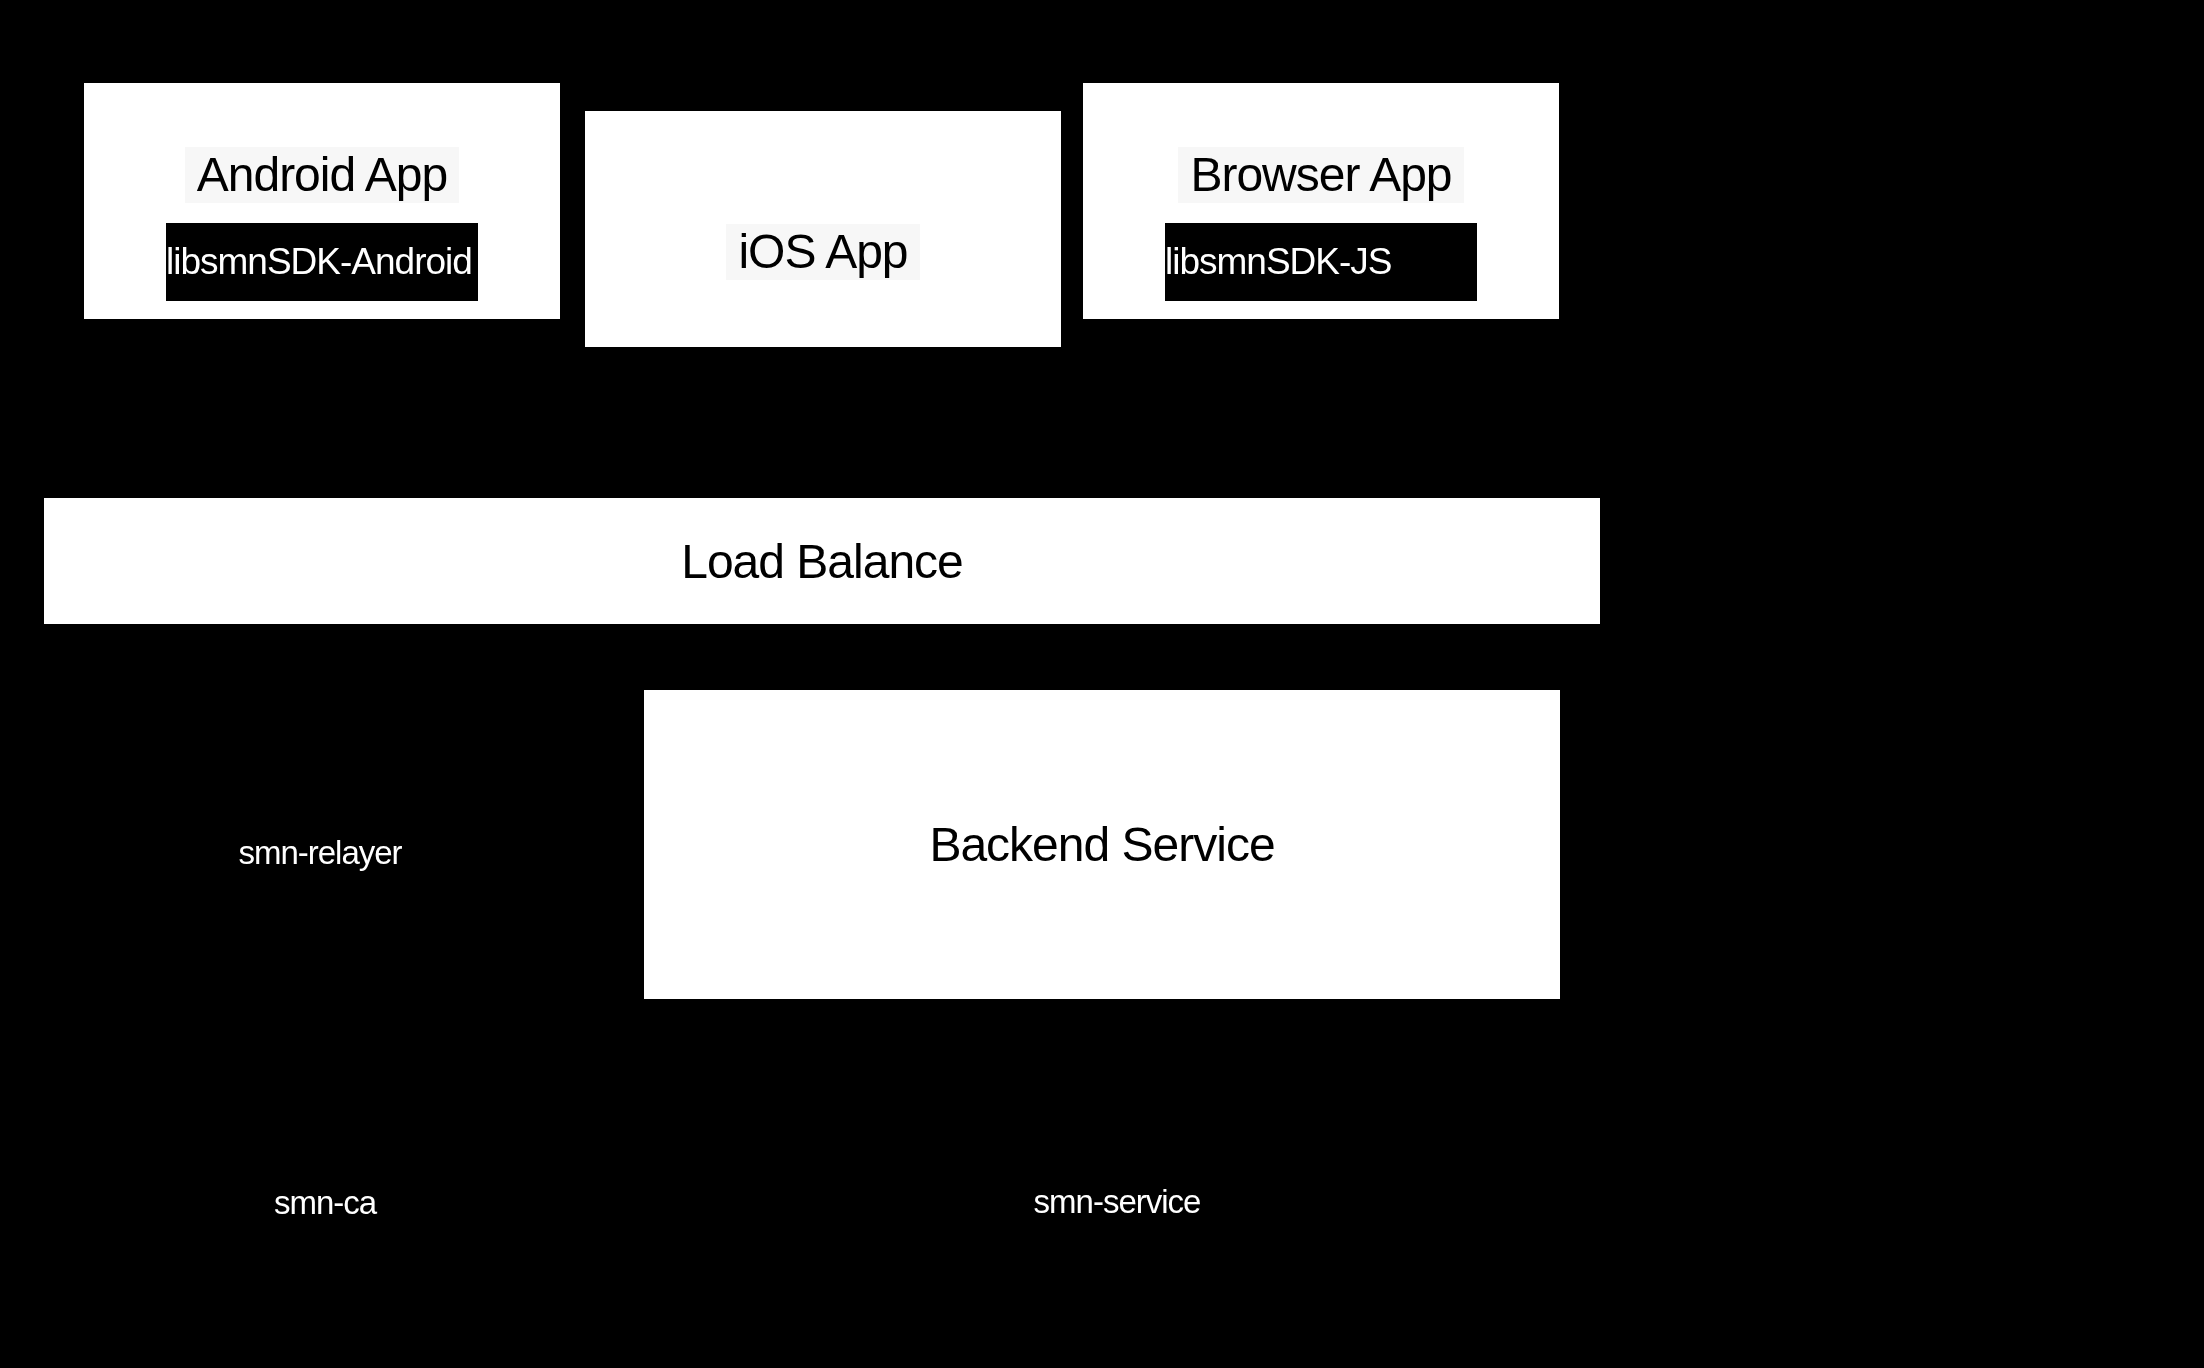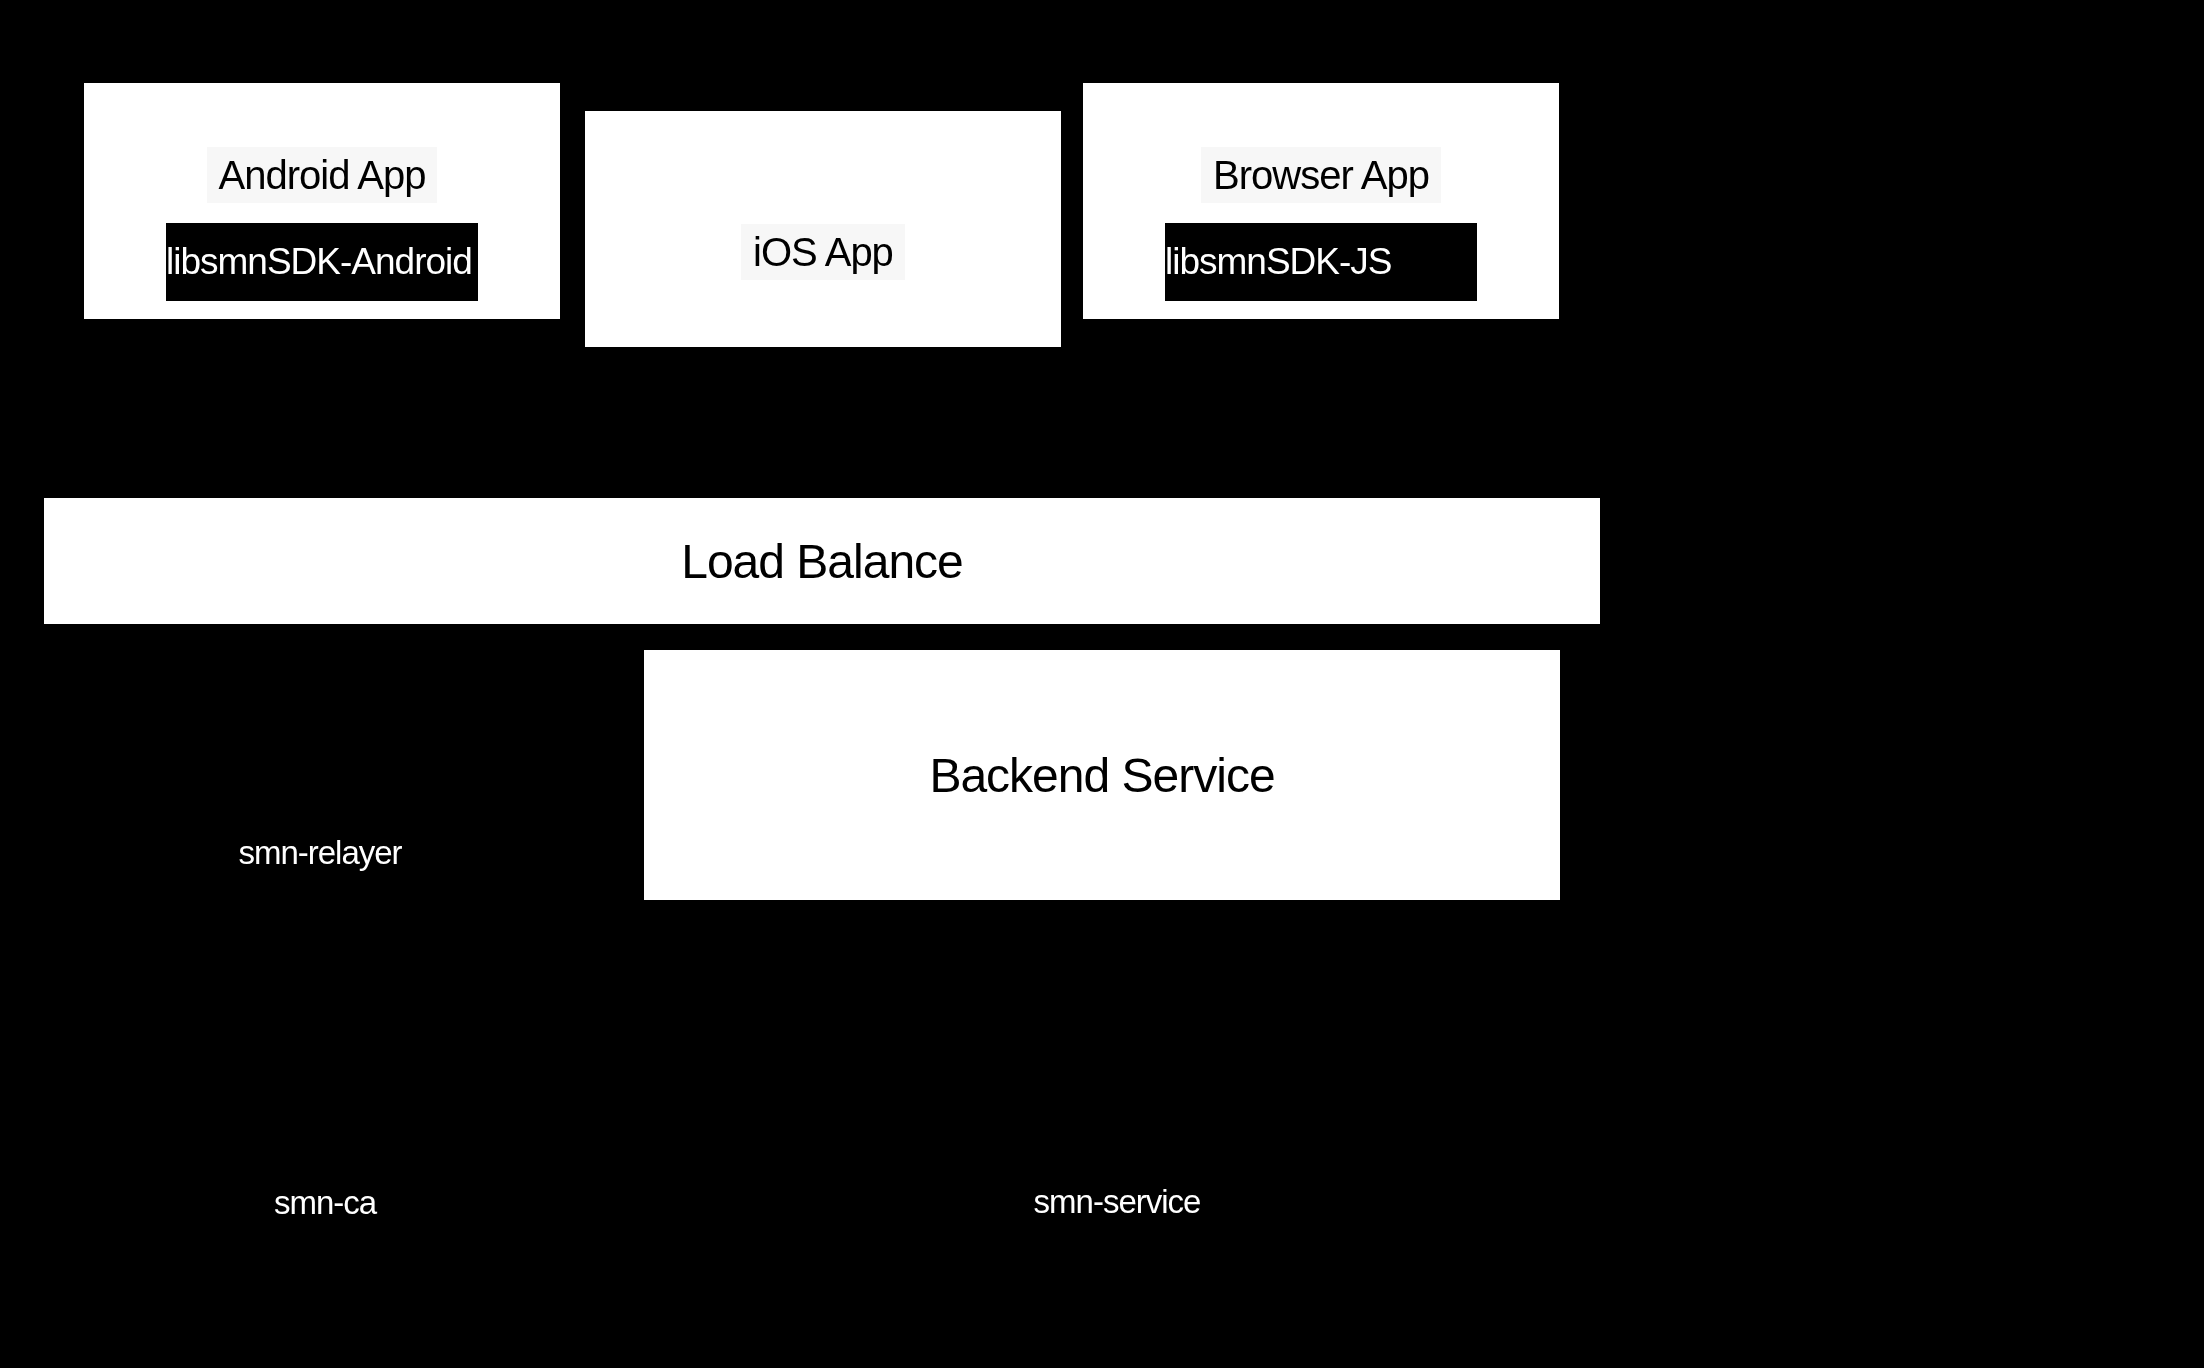--- a/index.html
+++ b/index.html
@@ -30,21 +30,21 @@
     align-items: center;
     justify-content: center;
     box-sizing: border-box;
     padding-top: 46px;
   }
   .app-box.pos-1 { left: 84px; }
   .app-box.pos-2 { left: 585px; margin-top: 28px; }
   .app-box.pos-3 { left: 1083px; }
   .app-title {
     display: block;
-    font-size: 40px;
+    font-size: 48px;
     line-height: 56px;
     letter-spacing: -1px;
     padding: 0 12px;
     background: var(--label-bg, #f7f7f7);
     white-space: nowrap;
     text-align: center;
   }
   .sdk-badge {
     margin-top: 20px;
     width: 312px;
@@ -63,23 +63,23 @@
     height: 126px;
     display: flex;
     align-items: center;
     justify-content: center;
     font-size: 48px;
     letter-spacing: -1px;
     white-space: nowrap;
   }
   .backend {
     left: 644px;
-    top: 650px;
+    top: 690px;
     width: 916px;
-    height: 250px;
+    height: 309px;
     display: flex;
     align-items: center;
     justify-content: center;
     font-size: 48px;
     letter-spacing: -1px;
     white-space: nowrap;
   }
   .float-label {
     position: absolute;
     color: var(--label-text, #ffffff);

